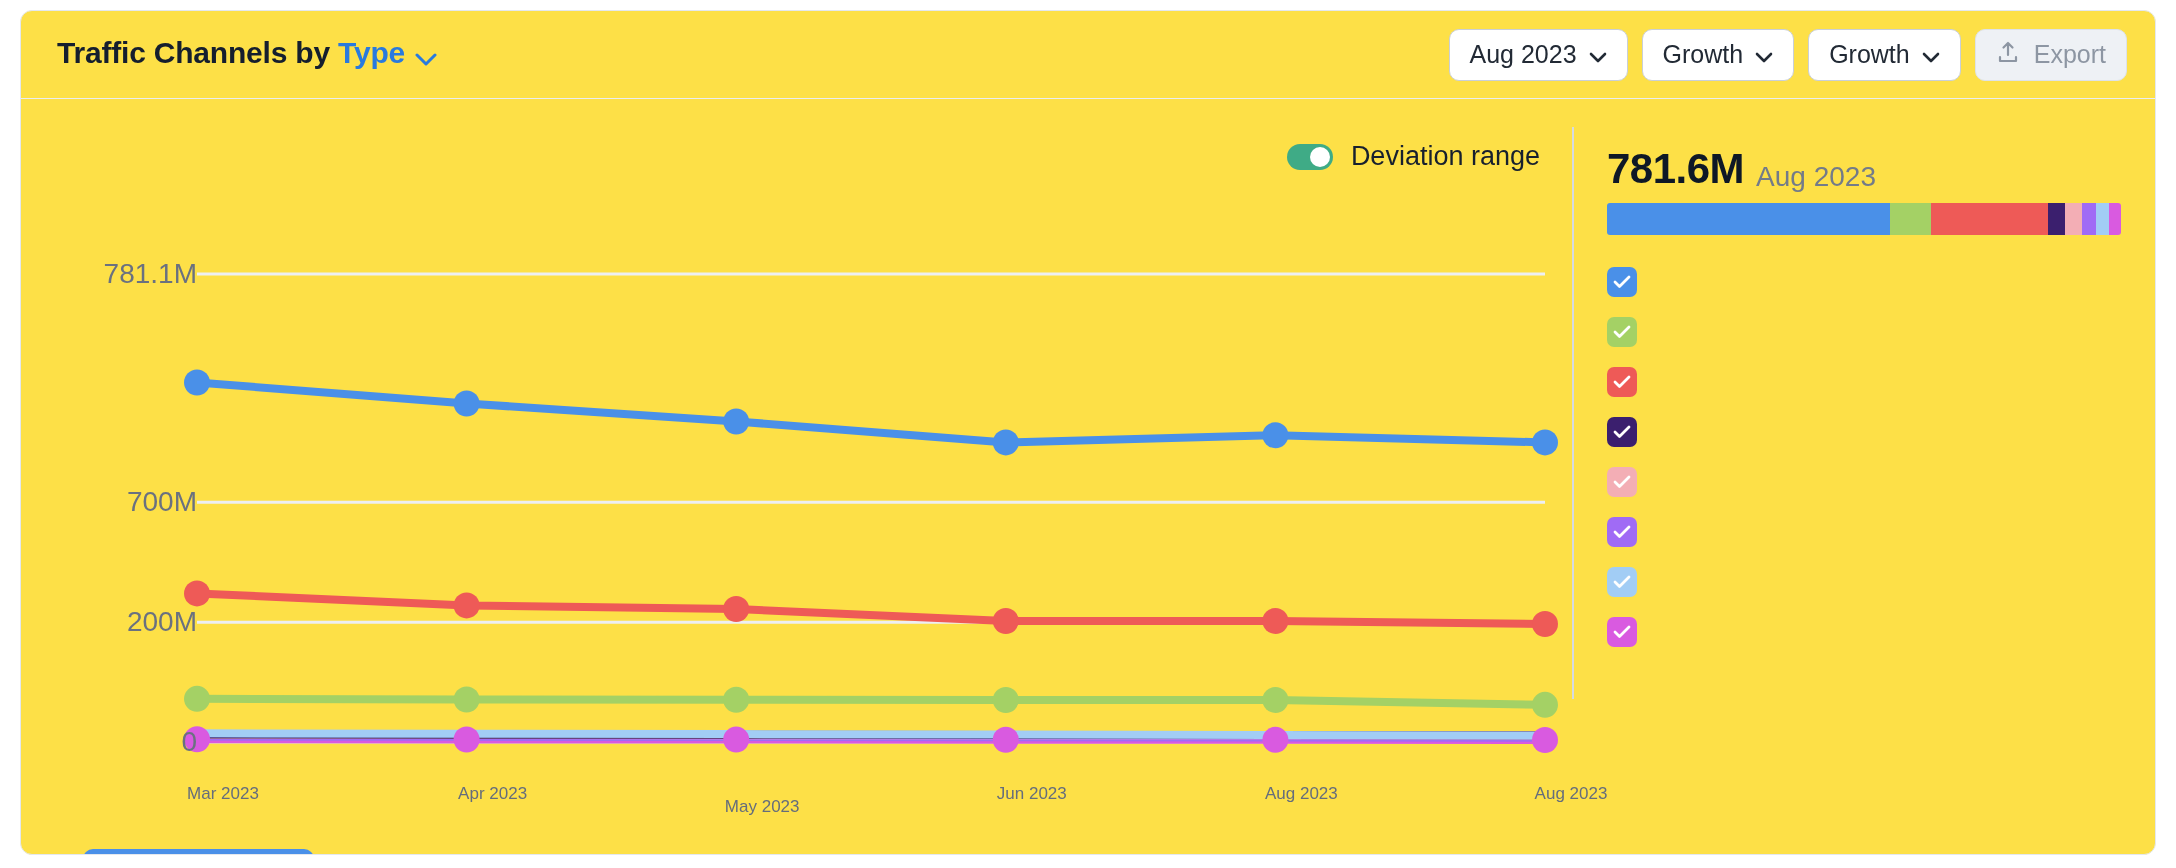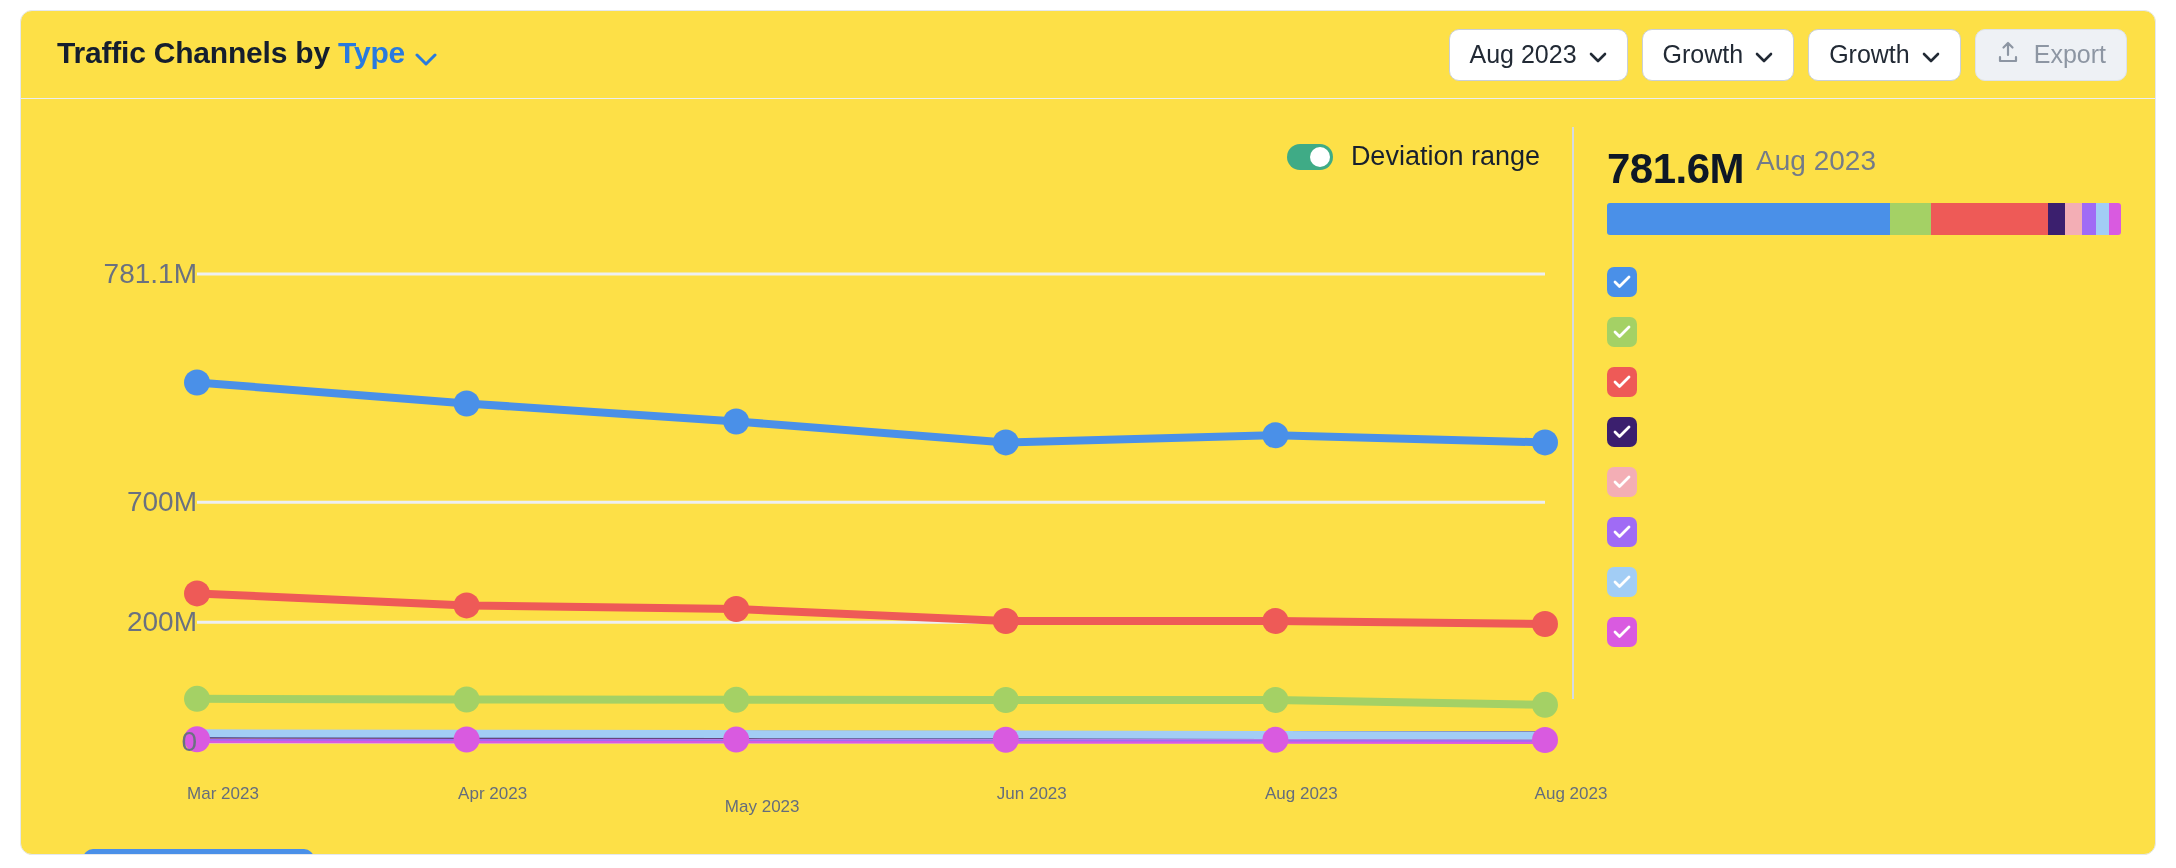--- a/index.html
+++ b/index.html
@@ -139,21 +139,21 @@
     border: none;
     border-radius: 10px;
     padding: 0 22px;
     cursor: pointer;
   }
   
   .total-row {
     position: absolute;
     left: 34px; top: 46px;
     display: flex;
-    align-items: flex-start;
+    align-items: flex-end;
     gap: 12px;
   }
   .total-val { font-size: 42px; font-weight: bold; color: #0e1826; letter-spacing: -0.5px; }
   .total-period { font-size: 28px; color: #737b89; }
   .stackbar {
     position: absolute;
     left: 34px; top: 104px;
     width: 514px; height: 32px;
     border-radius: 3px;
     overflow: hidden;

